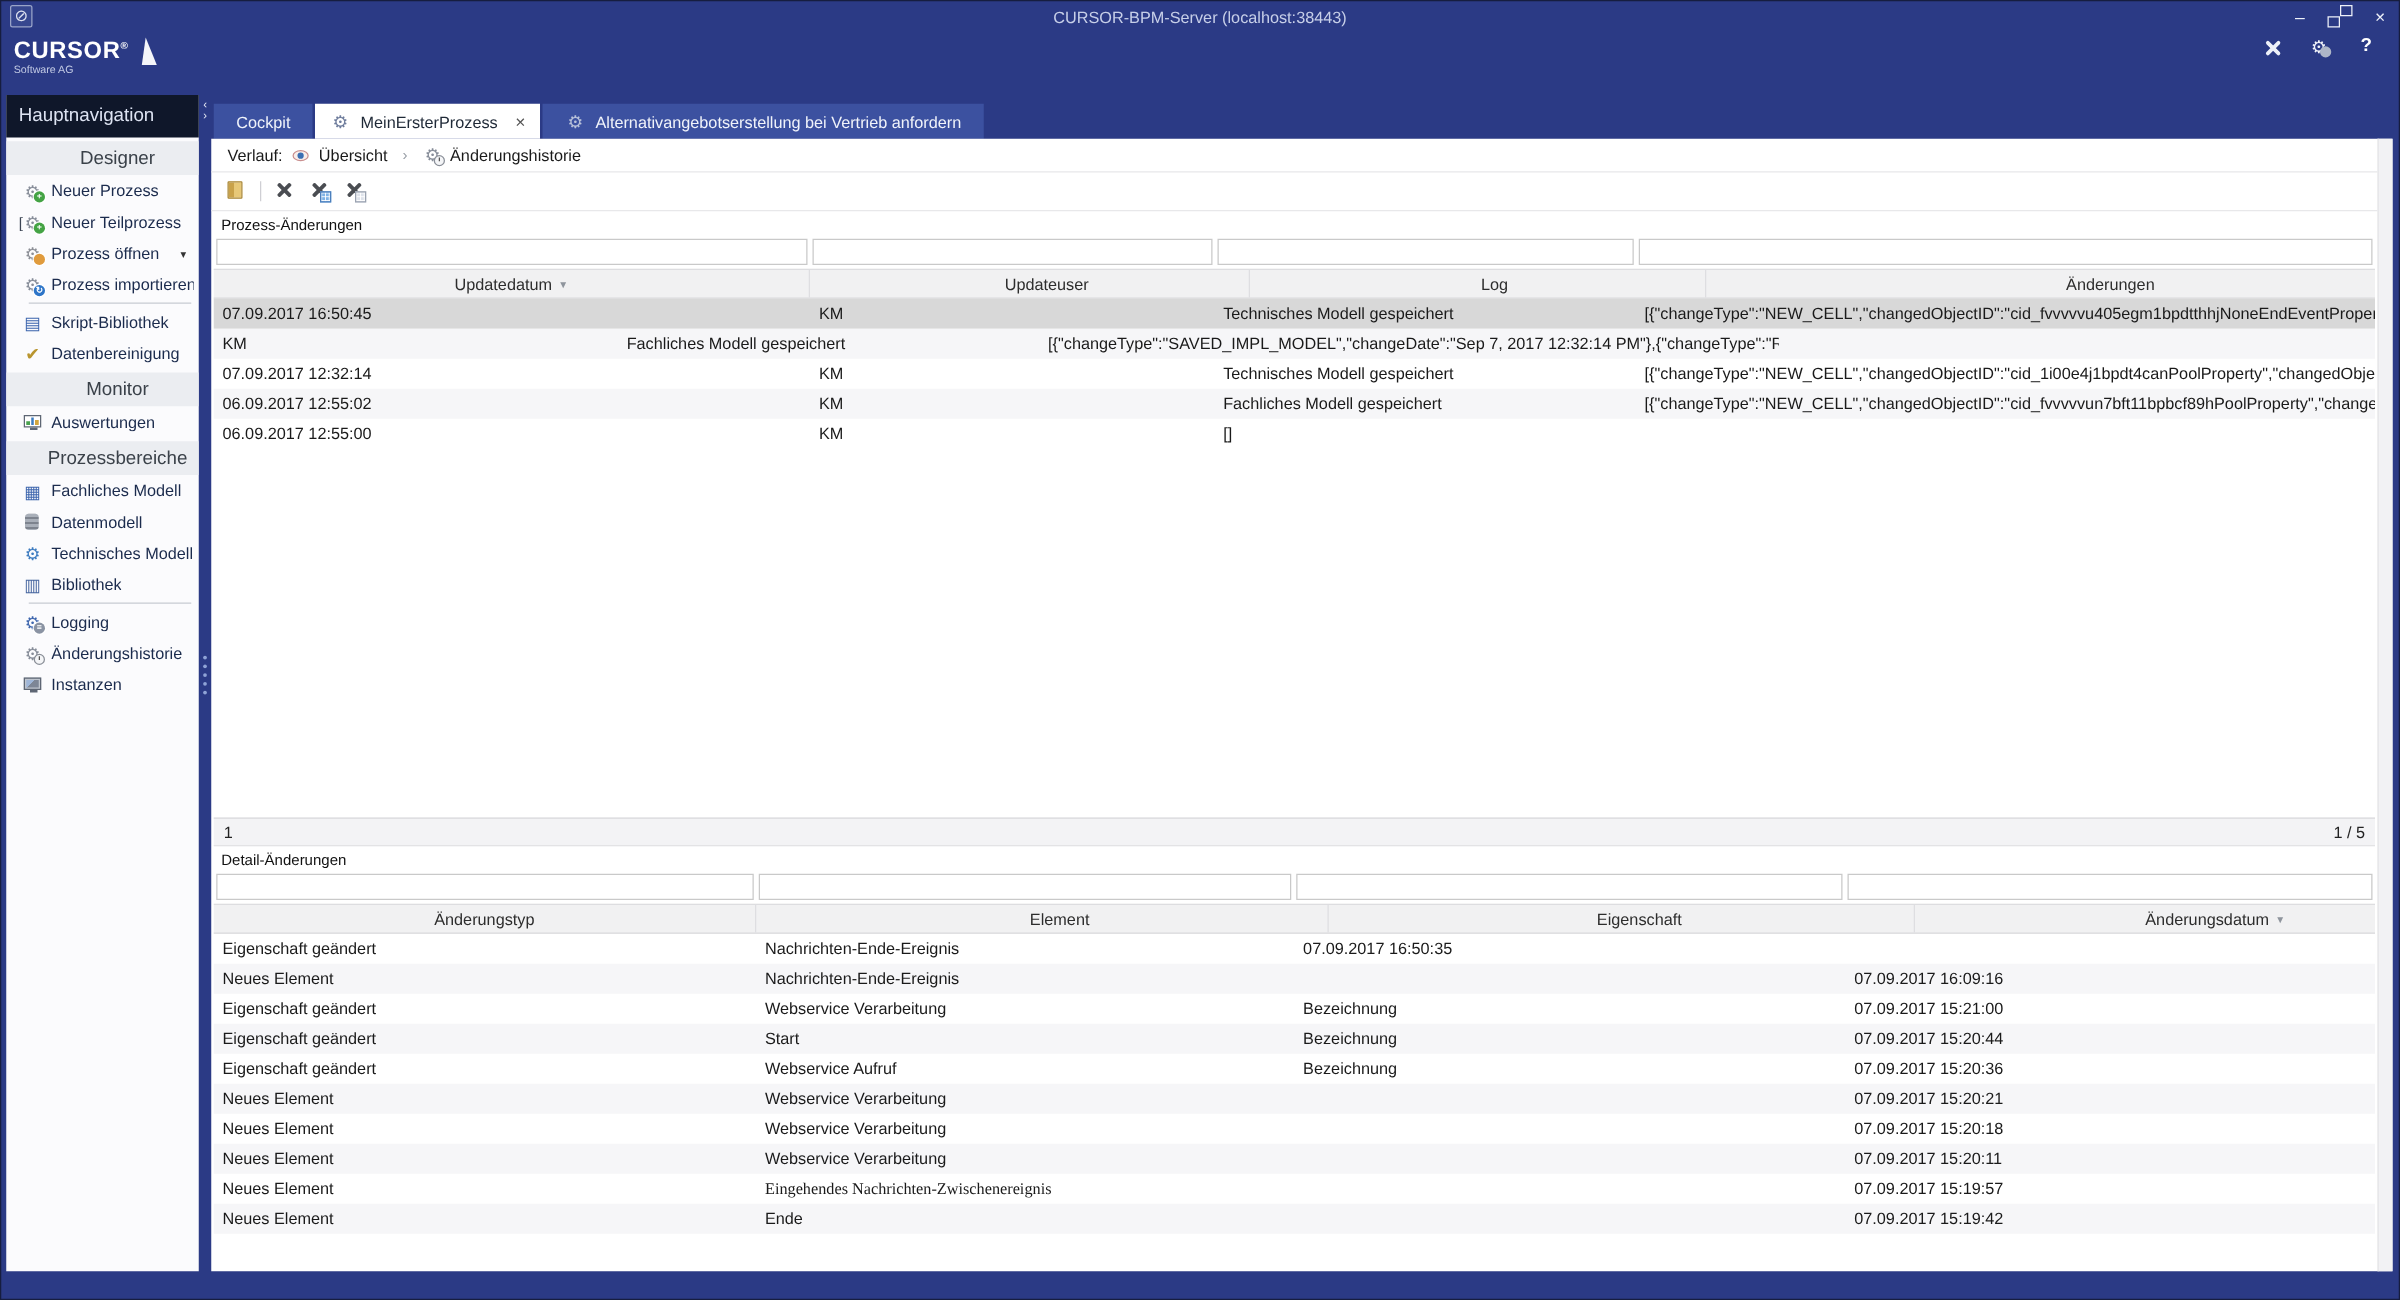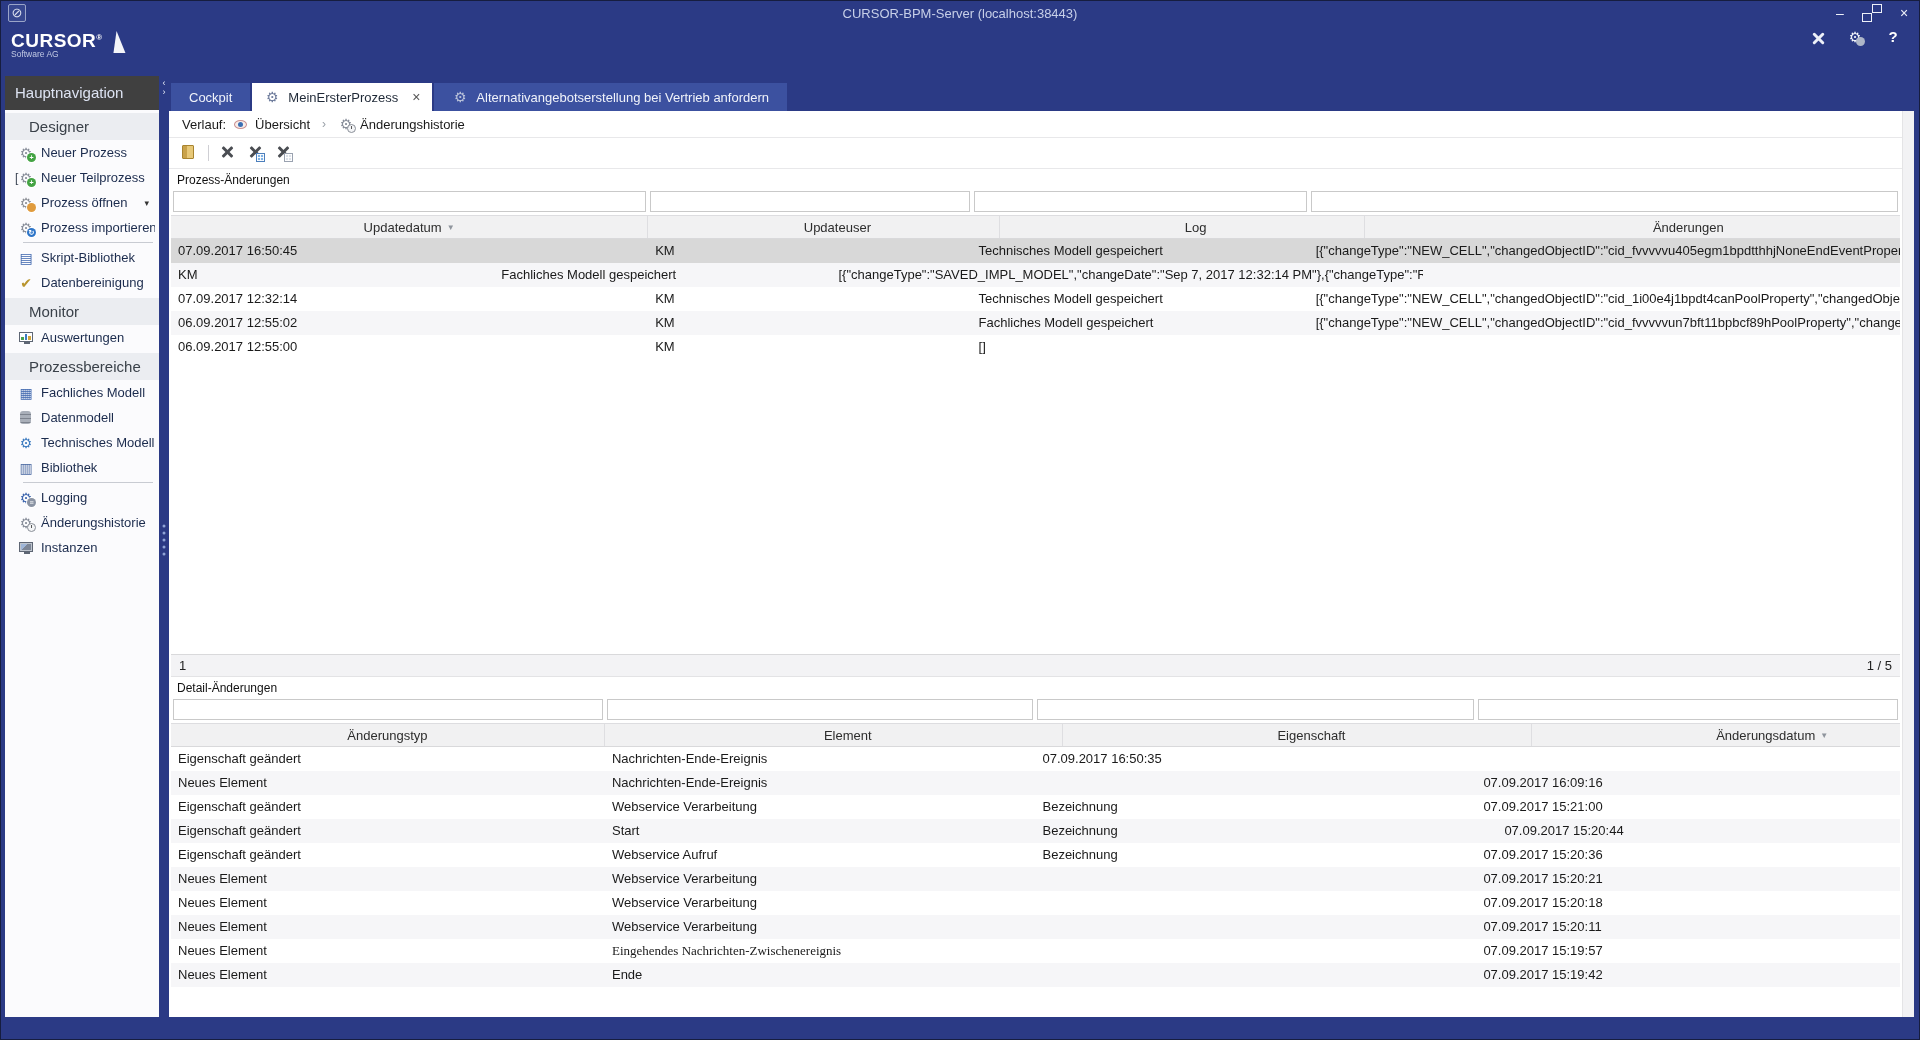--- a/index.html
+++ b/index.html
@@ -24,23 +24,23 @@
   .brand-sub { color:#c2cae4; font-size:8.5px; line-height:9px; }
   .sail { position:absolute; right:2px; top:2px; width:0; height:0; border-left:12px solid #ffffff; border-top:22px solid transparent; transform:skewX(-8deg); opacity:.95; }
   .header-actions { position:absolute; right:14px; top:4px; display:flex; gap:18px; align-items:center; }
   .ha { position:relative; width:20px; height:20px; cursor:default; }
 
   
   .main { flex:1; display:flex; min-height:0; padding:0 5px 0 4px; }
 
   
   .sidebar { width:154px; flex:none; background:#fbfbfd; display:flex; flex-direction:column; margin-top:13px; }
-  .sb-header { height:34px; background:#404040; color:#dde3f2; font-size:15px; line-height:34px; padding-left:10px; flex:none; }
+  .sb-header { height:34px; background:#0f172a; color:#dde3f2; font-size:15px; line-height:34px; padding-left:10px; flex:none; }
   .sb-sections { flex:1; overflow:hidden; }
-  .sb-section-header { height:27px; background:#ebedf1; color:#3a4149; font-size:15px; line-height:27px; padding-left:24px; margin-top:3px; }
+  .sb-section-header { height:27px; background:#ebedf1; color:#3a4149; font-size:15px; line-height:27px; padding-left:24px; margin-top:3px;text-align:center; }
   .sb-item { height:25px; display:flex; align-items:center; gap:7px; padding-left:13px; padding-right:4px; font-size:13px; color:#1b2b4d; cursor:default; }
   .sb-label { white-space:nowrap; overflow:hidden; }
   .sb-caret { margin-left:auto; font-size:9px; color:#333; padding-right:6px; }
   .sb-divider { height:1px; background:#c8cbd2; margin:2px 6px 2px 18px; }
 
   
   .splitter { width:10px; flex:none; position:relative; }
   .split-toggle { position:absolute; top:16px; left:0; width:10px; display:flex; flex-direction:column; align-items:center; color:#e8ecf7; font-size:9px; line-height:9px; cursor:default; }
   .split-dots { position:absolute; top:50%; left:50%; transform:translate(-50%,-50%); display:flex; flex-direction:column; gap:4px; }
   .split-dots i { width:3px; height:3px; border-radius:50%; background:#8fa3d6; }
@@ -415,21 +415,21 @@
               <div class="row">
                 <div class="cell" style="width: 25.1%;">Eigenschaft geändert</div>
                 <div class="cell" style="width: 24.9%;">Webservice Verarbeitung</div>
                 <div class="cell" style="width: 25.5%;">Bezeichnung</div>
                 <div class="cell" style="width: 24.5%;">07.09.2017 15:21:00</div>
               </div>
               <div class="row alt">
                 <div class="cell" style="width: 25.1%;">Eigenschaft geändert</div>
                 <div class="cell" style="width: 24.9%;">Start</div>
                 <div class="cell" style="width: 25.5%;">Bezeichnung</div>
-                <div class="cell" style="width: 24.5%; margin-left: 21px;">07.09.2017 15:20:44</div>
+                <div class="cell" style="width: 24.5%;">07.09.2017 15:20:44</div>
               </div>
               <div class="row">
                 <div class="cell" style="width: 25.1%;">Eigenschaft geändert</div>
                 <div class="cell" style="width: 24.9%;">Webservice Aufruf</div>
                 <div class="cell" style="width: 25.5%;">Bezeichnung</div>
                 <div class="cell" style="width: 24.5%;">07.09.2017 15:20:36</div>
               </div>
               <div class="row alt">
                 <div class="cell" style="width: 25.1%;">Neues Element</div>
                 <div class="cell" style="width: 24.9%;">Webservice Verarbeitung</div>

